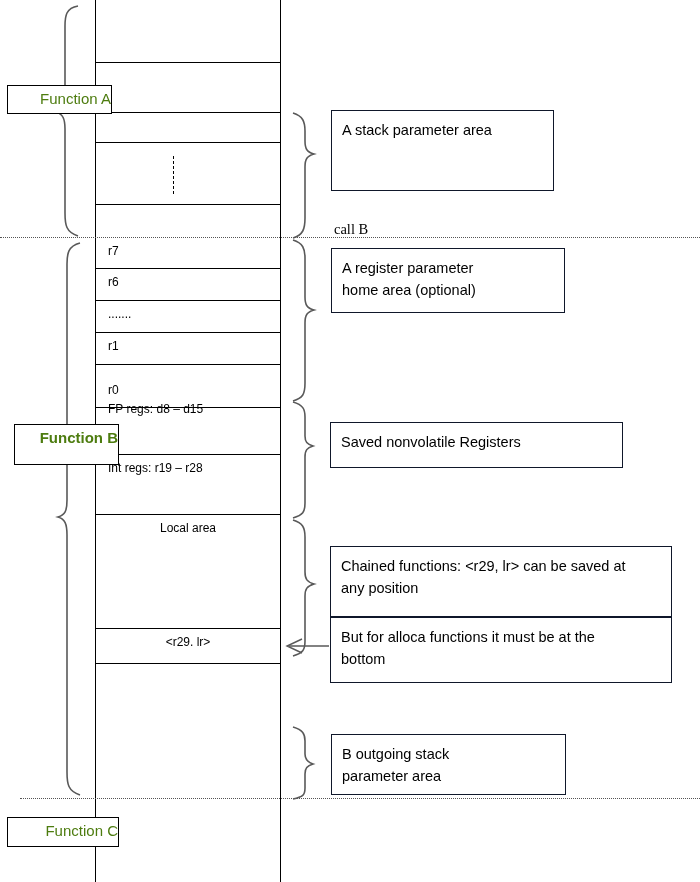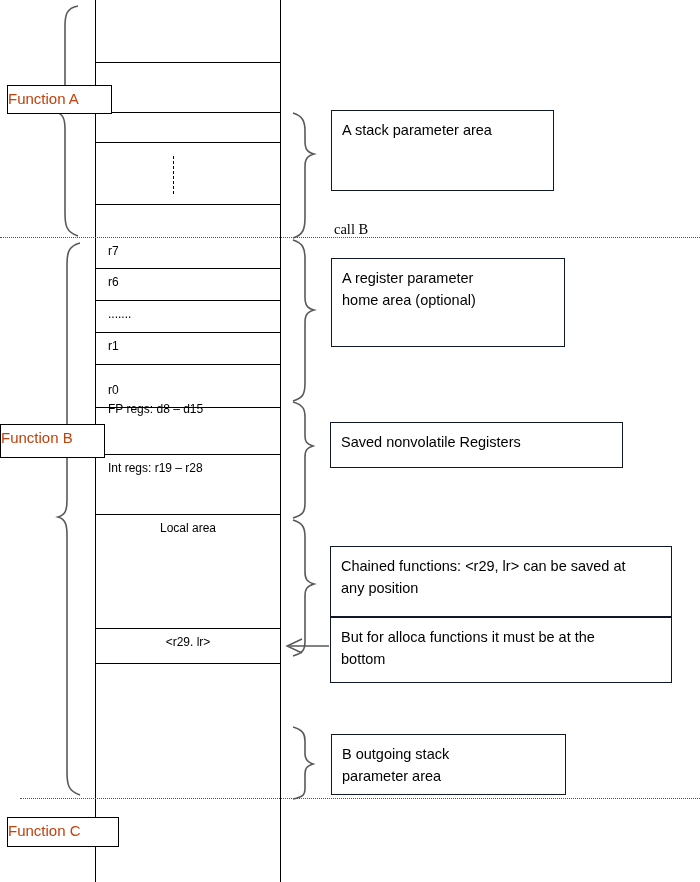--- a/index.html
+++ b/index.html
@@ -59,22 +59,22 @@
     border-top: 1px dotted #555555;
   }
   
   .fnlabel {
     position: absolute;
     box-sizing: border-box;
     border: 1px solid #000000;
     background: #ffffff;
     font-size: 15px;
     line-height: 26px;
-    text-align: left;
-    color: #c2410c;
+    text-align: right;
+    color: #4d7c0f;
     z-index: 6;
   }
   
   .callout {
     position: absolute;
     box-sizing: border-box;
     border: 1px solid #0f172a;
     background: #ffffff;
     font-size: 14.5px;
     line-height: 1.55;
@@ -178,27 +178,27 @@
   </div>
 
   <div class="vdots" style="left:173px; top:156px;"></div>
 
   <div class="dotted" style="left:0px;  top:237px; width:700px;"></div>
   <div class="dotted" style="left:20px; top:798px; width:680px;"></div>
 
   <div class="freetext" style="left:334px; top:221px;font-family:Liberation Serif, serif;">call B</div>
 
   <div class="fnlabel" style="left:7px;  top:85px;  width:105px; height:29px;">Function A</div>
-  <div class="fnlabel" style="left:0;  top:424px; width:105px; height:34px;">Function B</div>
+  <div class="fnlabel" style="left:14px;  top:424px; width:105px; height:41px;font-weight:bold;">Function B</div>
   <div class="fnlabel" style="left:7px;  top:817px; width:112px; height:30px;">Function C</div>
 
   <div class="callout" style="left:331px; top:110px; width:223px; height:81px;">
     <span class="cotxt">A stack parameter  area</span>
   </div>
-  <div class="callout" style="left:331px; top:258px; width:234px; height:89px;">
+  <div class="callout" style="left:331px; top:248px; width:234px; height:65px;">
     <span class="cotxt">A register  parameter
 home area (optional)</span>
   </div>
   <div class="callout" style="left:330px; top:422px; width:293px; height:46px;">
     <span class="cotxt">Saved nonvolatile  Registers</span>
   </div>
   <div class="callout" style="left:330px; top:546px; width:342px; height:71px;">
     <span class="cotxt">Chained functions: &lt;r29, lr&gt; can be saved at
 any position</span>
   </div>

